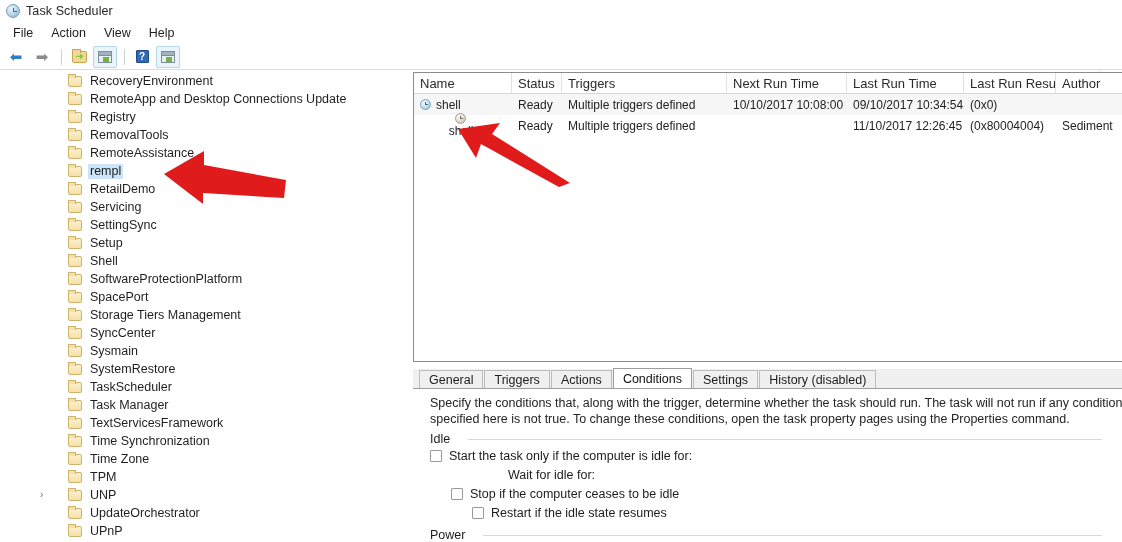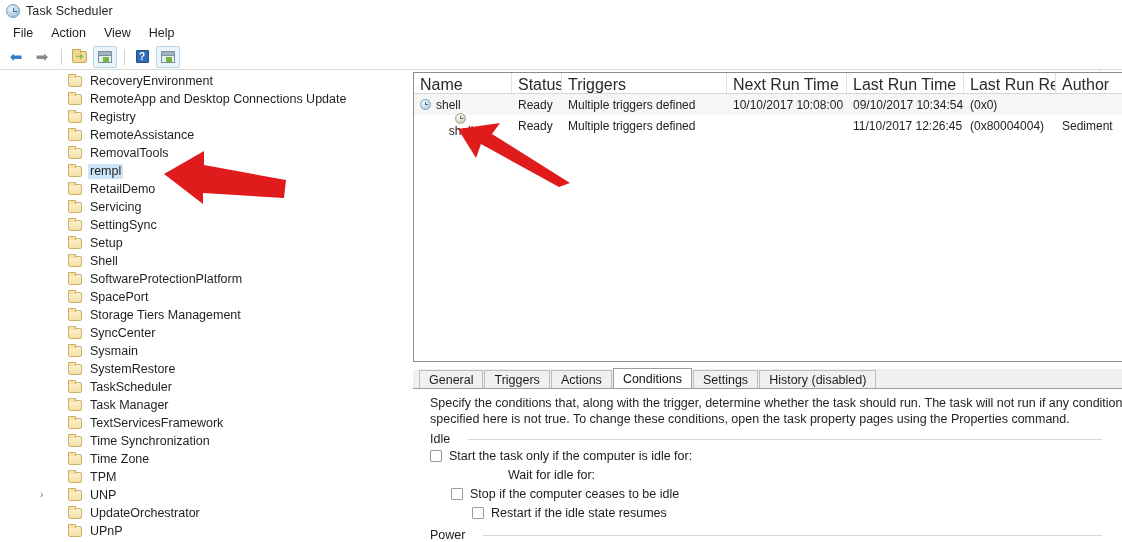--- a/index.html
+++ b/index.html
@@ -144,21 +144,21 @@
 
   
   #rightpane {
     position:absolute; left:413px; top:72px; width:709px; height:290px;
     border:1px solid #8c8c8c; border-right:none; background:#fff; overflow:hidden;
   }
   #list-header {
     display:flex; height:21px; background:#ffffff; border-bottom:1px solid #d7d7d7;
   }
   #list-header .th {
-    font-size:16px; color:#2a2a2a; padding:3px 6px 0 6px;
+    font-size:13px; color:#2a2a2a; padding:3px 6px 0 6px;
     border-right:1px solid #e2e2e2; white-space:nowrap; overflow:hidden; flex:none;
   }
   .lrow { display:flex; height:21px; align-items:center; }
   .lrow.alt { background:#f6f6f6; }
   .lrow .td {
     font-size:12px; color:#222; padding:0 6px; white-space:nowrap; overflow:hidden; flex:none;
   }
   .clockico {
     width:11px; height:11px; border-radius:50%; flex:none; margin-right:5px;
     background: radial-gradient(circle at 36% 32%, #f1f8fc 0%, #cde4f3 45%, #8fb8d4 100%);
@@ -269,25 +269,25 @@
         <div class="tree-row">
           <span class="t-folder"></span>
           <span class="t-label">RemoteApp and Desktop Connections Update</span>
         </div>
         <div class="tree-row">
           <span class="t-folder"></span>
           <span class="t-label">Registry</span>
         </div>
         <div class="tree-row">
           <span class="t-folder"></span>
+          <span class="t-label">RemovalTools</span>
+        </div>
+        <div class="tree-row">
+          <span class="t-folder"></span>
           <span class="t-label">RemoteAssistance</span>
-        </div>
-        <div class="tree-row">
-          <span class="t-folder"></span>
-          <span class="t-label">RemovalTools</span>
         </div>
         <div class="tree-row selected">
           <span class="t-folder"></span>
           <span class="t-label">rempl</span>
         </div>
         <div class="tree-row">
           <span class="t-folder"></span>
           <span class="t-label">RetailDemo</span>
         </div>
         <div class="tree-row">

